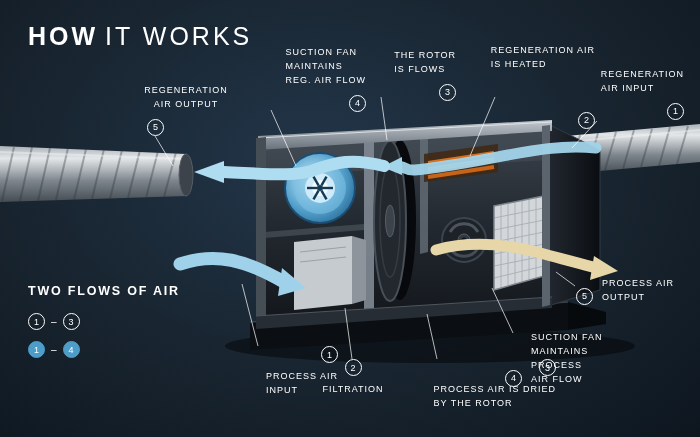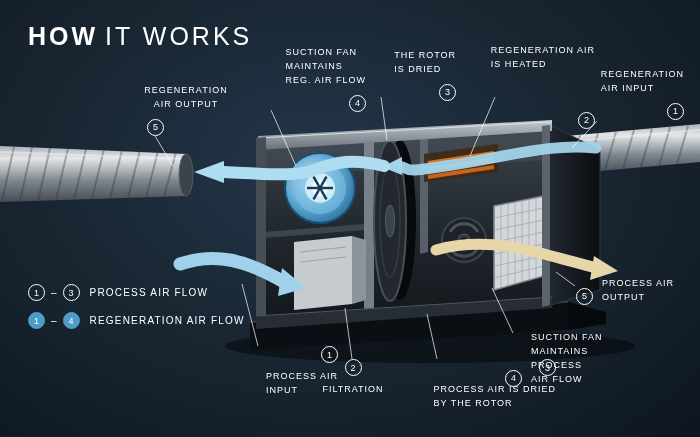--- a/index.html
+++ b/index.html
@@ -262,21 +262,21 @@
     <div class="badge">5</div>
   </div>
   <div class="callout" id="c4t">
     <div class="label">SUCTION FAN
 MAINTAINS
 REG. AIR FLOW</div>
     <div class="badge">4</div>
   </div>
   <div class="callout" id="c3t">
     <div class="label">THE ROTOR
-IS DRIED</div>
+IS FLOWS</div>
     <div class="badge">3</div>
   </div>
   <div class="callout" id="c2t">
     <div class="label">REGENERATION AIR
 IS HEATED</div>
     <div class="badge">2</div>
   </div>
   <div class="callout" id="c1t">
     <div class="label">REGENERATION
 AIR INPUT</div>
@@ -303,27 +303,26 @@
 MAINTAINS PROCESS
 AIR FLOW</div>
   </div>
   <div class="callout row" id="c5b">
     <div class="badge">5</div>
     <div class="label">PROCESS AIR
 OUTPUT</div>
   </div>
 
   <div class="legend">
+    <div class="legend-heading">TWO FLOWS OF AIR</div>
     <div class="legend-row">
       <div class="badge">1</div>
       <span class="dash">–</span>
       <div class="badge">3</div>
-      <span class="legend-label">PROCESS AIR FLOW</span>
     </div>
     <div class="legend-row">
       <div class="badge filled">1</div>
       <span class="dash">–</span>
       <div class="badge filled">4</div>
-      <span class="legend-label">REGENERATION AIR FLOW</span>
     </div>
   </div>
 
 </div>
 
 </body></html>

